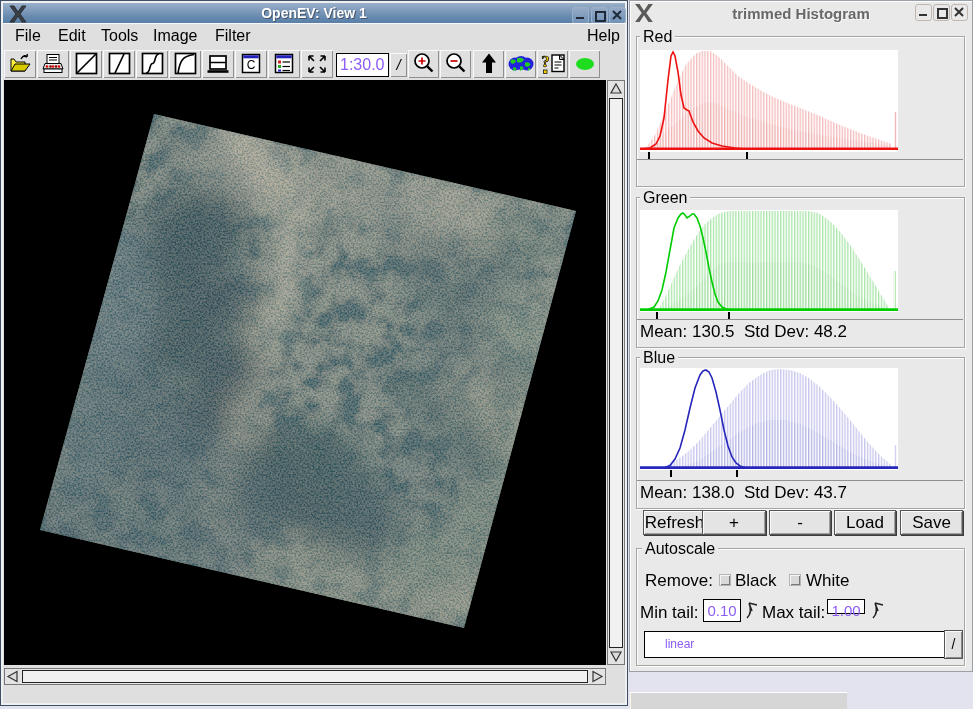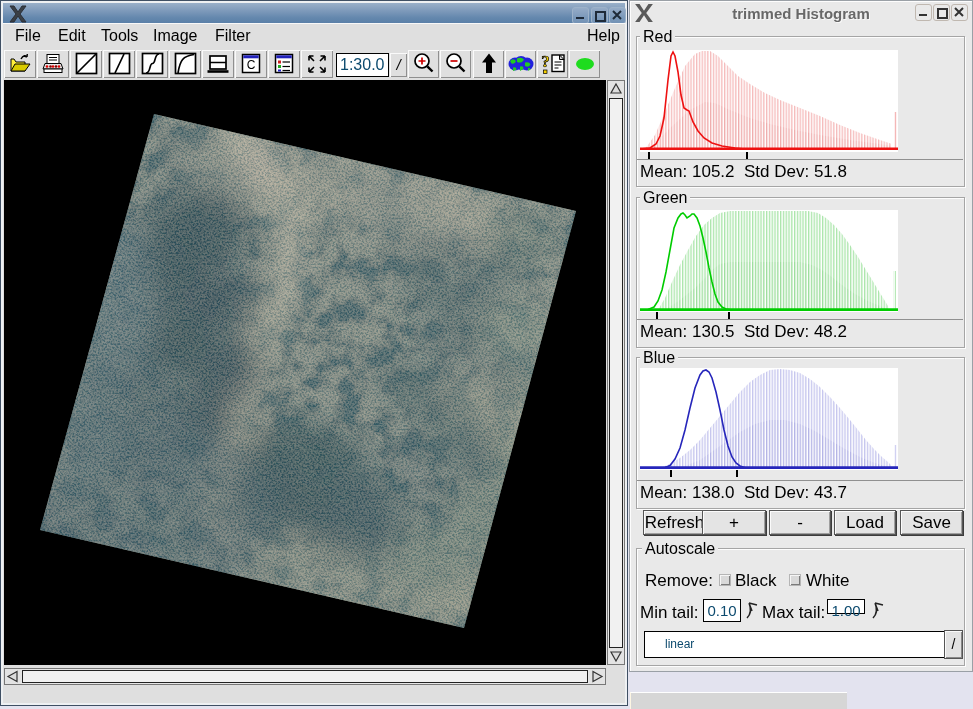--- a/index.html
+++ b/index.html
@@ -20,21 +20,21 @@
 #hsb{left:4px;top:668px;width:602px;height:17px;background:#e6e6e6;border:1px solid #777;box-sizing:border-box;}
 .sbslider{background:#f1f1f1;border:1px solid #222;box-sizing:border-box;}
 #rightwin{left:629px;top:0;width:344px;height:672px;background:#e9e9e9;
   box-shadow:inset 0 0 0 1px #9aa0a6, inset 1px 1px 0 1px #fdfdfd;z-index:2;}
 .frame{border:1px solid #a5a5a5;box-shadow:inset 1px 1px 0 #fdfdfd, 1px 1px 0 #fdfdfd;}
 .flabel{background:#e9e9e9;font-size:16px;color:#000;padding:0 3px;}
 .mtext{font-size:17px;color:#000;}
 .gbtn{top:510px;height:25px;background:#e4e4e4;border:1px solid #565656;box-sizing:border-box;
   box-shadow:inset 1px 1px 0 #fbfbfb, inset -1px -1px 0 #9f9f9f, 1px 1px 0 #3c3c3c;
   font-size:17px;color:#000;text-align:center;line-height:23px;}
-.entry{background:#fff;border:1px solid #000;box-sizing:border-box;font-size:15px;color:#0c4a6e;}
+.entry{background:#fff;border:1px solid #000;box-sizing:border-box;font-size:15px;color:#8b5cf6;}
 #graybox{left:630px;top:692px;width:216px;height:17px;background:#d6d6d6;border-top:1px solid #fefefe;border-left:1px solid #fdf6e3;z-index:1;}
 .ck{width:10px;height:10px;background:#d9d9d9;box-shadow:inset 1px 1px 0 #f5f5f5, inset -1px -1px 0 #7a7a7a, 0 0 0 1px #b5b5b5;}
 </style>
 </head>
 <body>
 <div id="graybox" class="abs"></div>
 <svg width="0" height="0" style="position:absolute">
   <defs>
     <pattern id="comb" width="2.8" height="4" patternUnits="userSpaceOnUse">
       <rect x="1.35" y="0" width="1.45" height="4" fill="#ffffff"></rect>
@@ -64,21 +64,20 @@
     <polygon fill="#f5bcbc" points="5,99 15,85 25,62 35,38 45,16 55,4 62,1 70,1 78,6 88,16 98,26 110,34 125,43 140,50 160,58 180,66 200,75 220,83 240,90 252,94 252,99"></polygon>
     <polygon fill="#efacac" points="10,99 30,78 50,60 65,52 75,53 90,60 110,68 130,74 155,80 180,85 210,90 240,94 252,96 252,99"></polygon>
     <rect x="254" y="62" width="2.5" height="37" fill="#f2abab"></rect>
     <rect x="0" y="0" width="258" height="102" fill="url(#comb)"></rect>
     <path d="M0,99 L10,98 L16,94 L20,86 L24,68 L28,30 L31,6 L33,2 L35,6 L38,22 L41,45 L44,58 L47,60 L49,61 L53,72 L58,81 L64,88 L72,93 L82,96 L95,98 L105,99 L257,99" stroke="#ee1111" stroke-width="1.6" fill="none"></path>
     <line x1="0" y1="98.7" x2="258" y2="98.7" stroke="#ee1111" stroke-width="2.6"></line>
   </svg>
   <div class="abs" style="left:19px;top:152px;width:2px;height:7px;background:#000"></div>
   <div class="abs" style="left:117px;top:152px;width:2px;height:7px;background:#000"></div>
   <div class="abs" style="left:8px;top:159px;width:326px;height:1px;background:#909090"></div>
-  <div class="mtext abs" style="left:11px;top:162px">Mean: 105.2&nbsp; Std Dev: 51.8</div>
 
   <div class="frame abs" style="left:7px;top:197px;width:327px;height:149px"></div>
   <div class="flabel abs" style="left:11px;top:189px">Green</div>
   <svg class="abs" style="left:11px;top:210px;background:#fff" width="258" height="102" viewBox="0 0 258 102">
     <polygon fill="#abe6ab" points="18,100 25,88 32,72 40,55 48,40 56,26 64,15 72,8 80,3 90,1 104,1 168,1 178,3 186,8 194,15 202,24 210,35 218,47 226,60 234,73 240,83 245,91 248,96 249,100"></polygon>
     <polygon fill="#9cdd9c" points="25,100 40,90 55,78 65,68 72,60 80,54 90,52 160,52 172,55 182,60 192,67 202,75 215,84 228,91 240,96 246,99 246,100"></polygon>
     <rect x="253.5" y="61" width="2.5" height="39" fill="#abe6ab"></rect>
     <rect x="0" y="0" width="258" height="102" fill="url(#comb)"></rect>
     <path d="M0,100 L8,99.5 L14,97 L18,91 L22,80 L26,62 L30,40 L34,18 L38,8 L41,4 L43,3 L45,5 L47,8 L50,6 L52,4 L54,4 L57,8 L60,16 L63,28 L66,42 L69,58 L72,72 L75,84 L78,92 L82,97 L86,99 L92,100 L257,100" stroke="#00cc00" stroke-width="1.6" fill="none"></path>
     <line x1="0" y1="99.6" x2="258" y2="99.6" stroke="#00cc00" stroke-width="2.6"></line>
@@ -129,20 +128,21 @@
   <div class="entry abs" style="left:15px;top:631px;width:301px;height:27px;line-height:25px;padding-left:20px;font-size:12px">linear</div>
   <div class="abs" style="left:316px;top:631px;width:17px;height:27px;background:#e2e2e2;box-shadow:inset 1px 1px 0 #fafafa, inset -1px -1px 0 #888, 0 0 0 1px #555;text-align:center;line-height:27px;font-size:14px">/</div>
 </div>
 <div id="leftwin" class="abs">
   <div id="titlebar" class="abs">
     <svg class="abs" style="left:6px;top:2px" width="18" height="18" viewBox="0 0 18 18">
       <g stroke="#2b2f36" fill="#3a3f46">
         <polygon points="1,1 5,1 9,7 13,1 17,1 11,9 17,17 13,17 9,11 5,17 1,17 7,9"></polygon>
       </g>
     </svg>
+    <div id="titletext" class="abs">OpenEV: View 1</div>
     <div class="tbtn abs" style="left:569px">
         <div class="abs" style="left:3px;top:9px;width:8px;height:2px;background:#1e2a39"></div>
       </div>
     <div class="tbtn abs" style="left:588px">
         <div class="abs" style="left:3px;top:3px;width:7px;height:7px;border:2px solid #1e2a39"></div>
       </div>
     <div class="tbtn abs" style="left:606px">
       <svg width="15" height="15">
           <path d="M3,3 L11,11 M11,3 L3,11" stroke="#1e2a39" stroke-width="2"></path>
         </svg>

